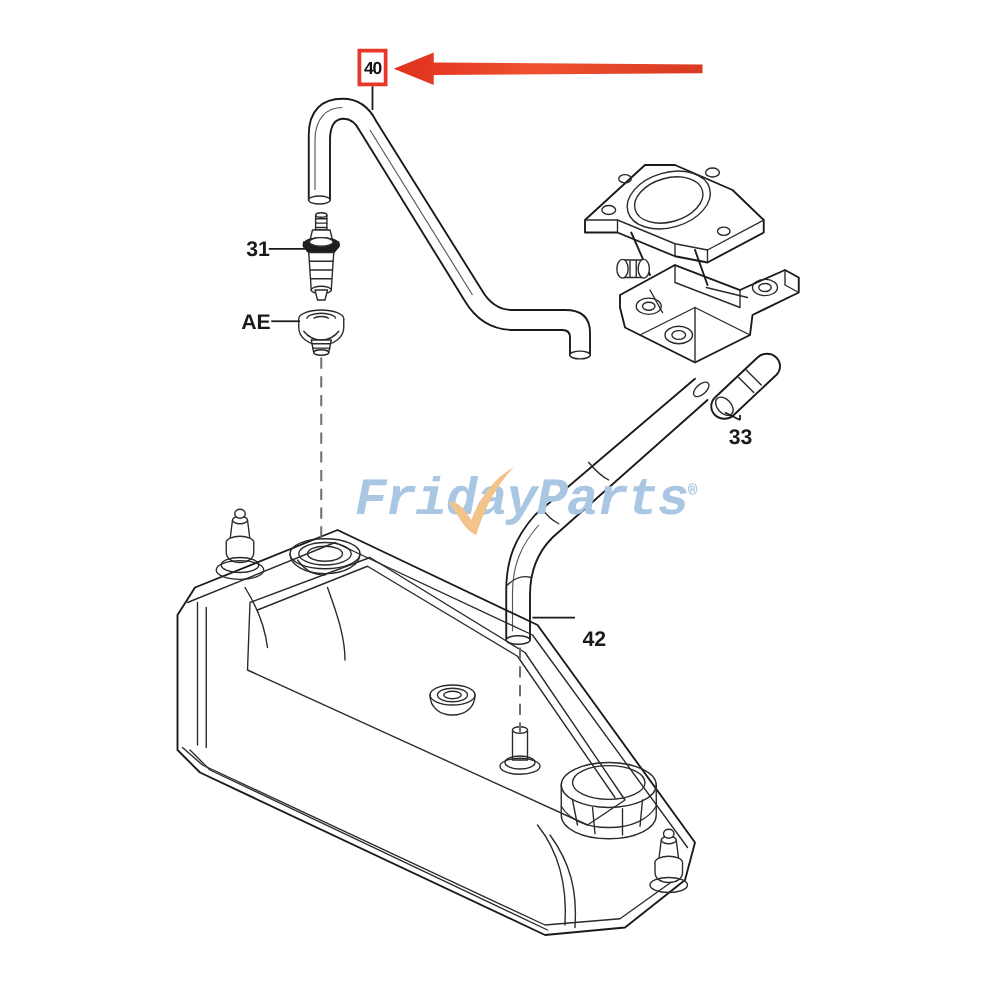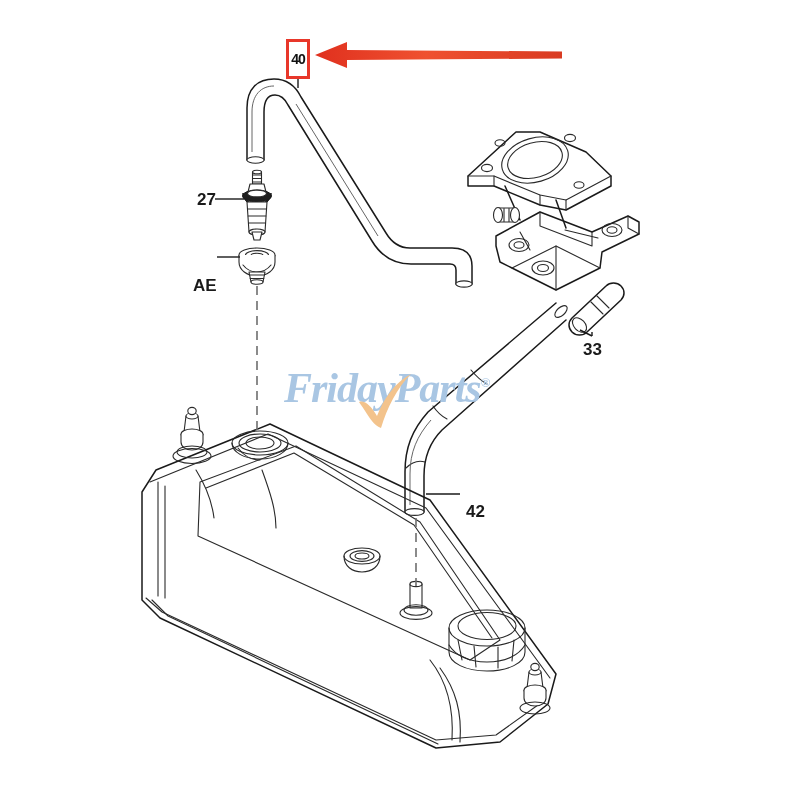--- a/index.html
+++ b/index.html
@@ -38,26 +38,26 @@
     font-weight:bold;
     font-size:17px;
     line-height:1;
     font-family:"Liberation Sans", sans-serif;
     white-space:nowrap;
   }
 
   
   .watermark{
     position:absolute;
-    left:284px; top:364px;
+    left:284px; top:376px;
     font-size:42px;
     font-weight:bold;
     font-style:italic;
     letter-spacing:-1px;
-    font-family:Liberation Serif, serif;
+    font-family:Liberation Mono, monospace;
     color:#a9c6e3;
     pointer-events:none;
     user-select:none;
     white-space:nowrap;
   }
   .watermark .wm-tm{
     font-size:13px;
     font-style:normal;
     vertical-align:super;
     color:#a9c6e3;
@@ -357,27 +357,27 @@
         M315,55
         L347,42
         L347,50
         L562,51.5
         L562,58.5
         L347,60
         L347,68 Z"></path>
     </g>
   </svg>
 
-  <div class="badge-highlight" style="left:286px; top:39px; width:24px; height:40px;">
+  <div class="badge-highlight" style="left:286px; top:39px; width:24px; height:30px;">
     <span>40</span>
   </div>
 
-  <div class="callout" style="left:197px; top:191px;">27</div>
-
-  <div class="callout" style="left:193px; top:249px;margin-top:28px;">AE</div>
+  <div class="callout" style="left:197px; top:191px;">31</div>
+
+  <div class="callout" style="left:193px; top:249px;">AE</div>
 
   <div class="callout" style="left:583px; top:341px;">33</div>
 
   <div class="callout" style="left:466px; top:487px;margin-top:16px;">42</div>
 
   <div class="watermark">
     <span>Frida</span><span>y</span><span>Parts</span><span class="wm-tm">®</span>
   </div>
 
   <svg style="position:absolute;left:355px;top:372px;width:62px;height:58px;pointer-events:none;" viewBox="0 0 62 58">

